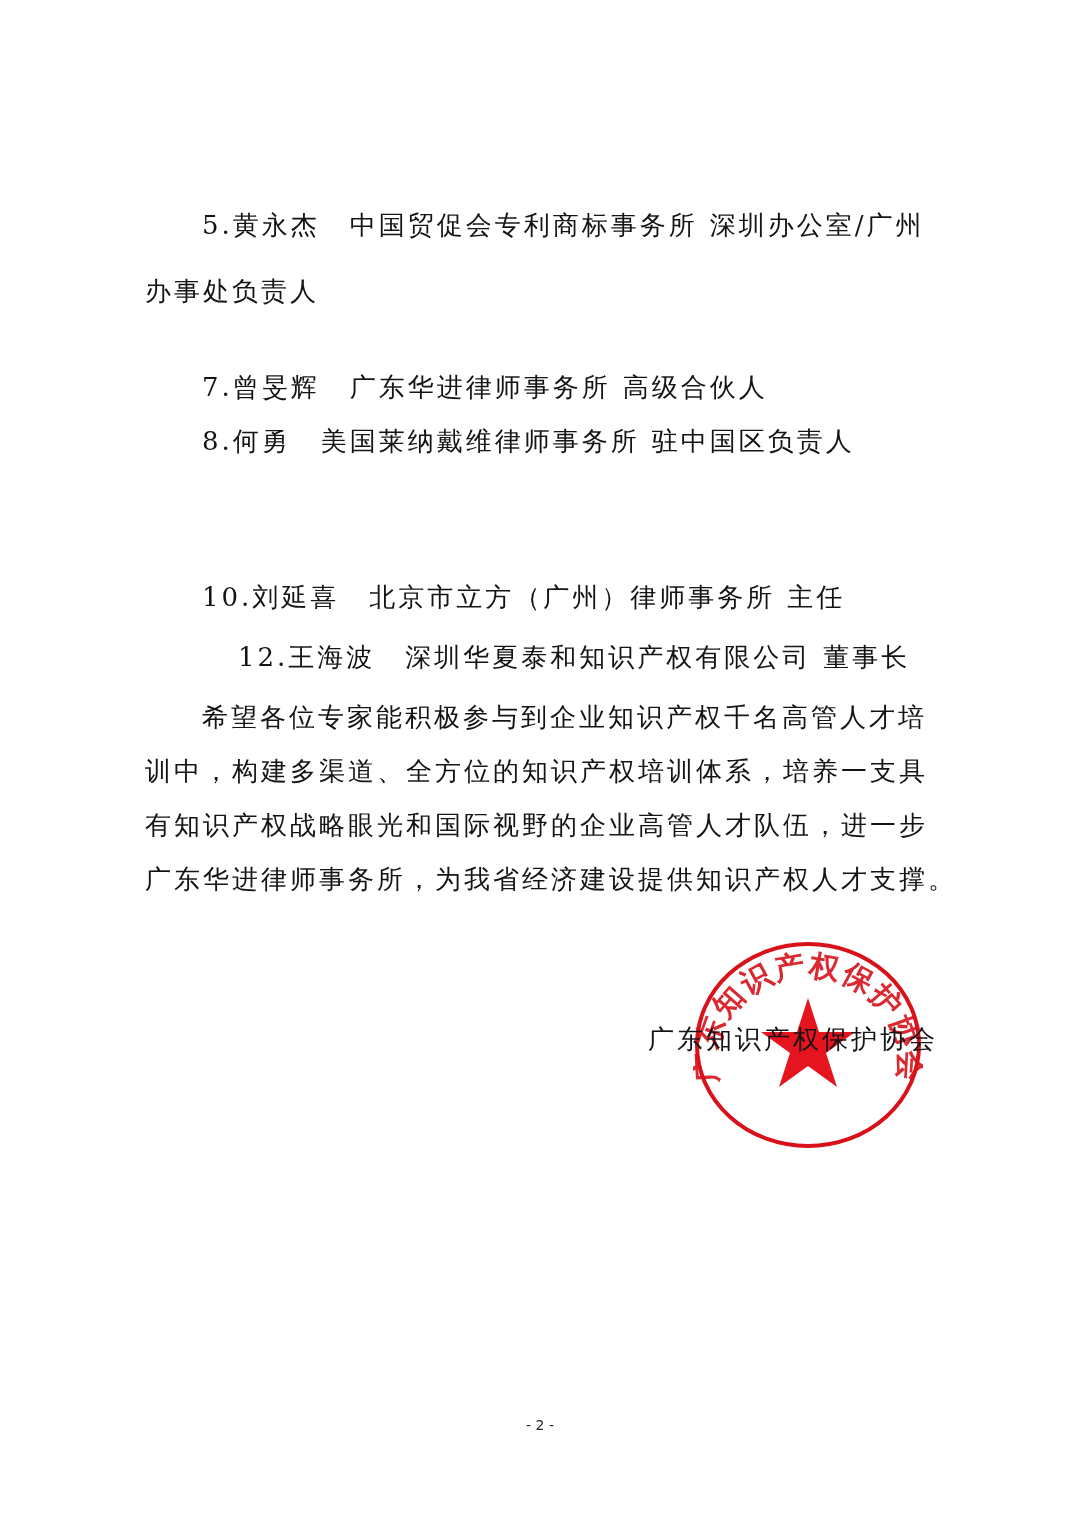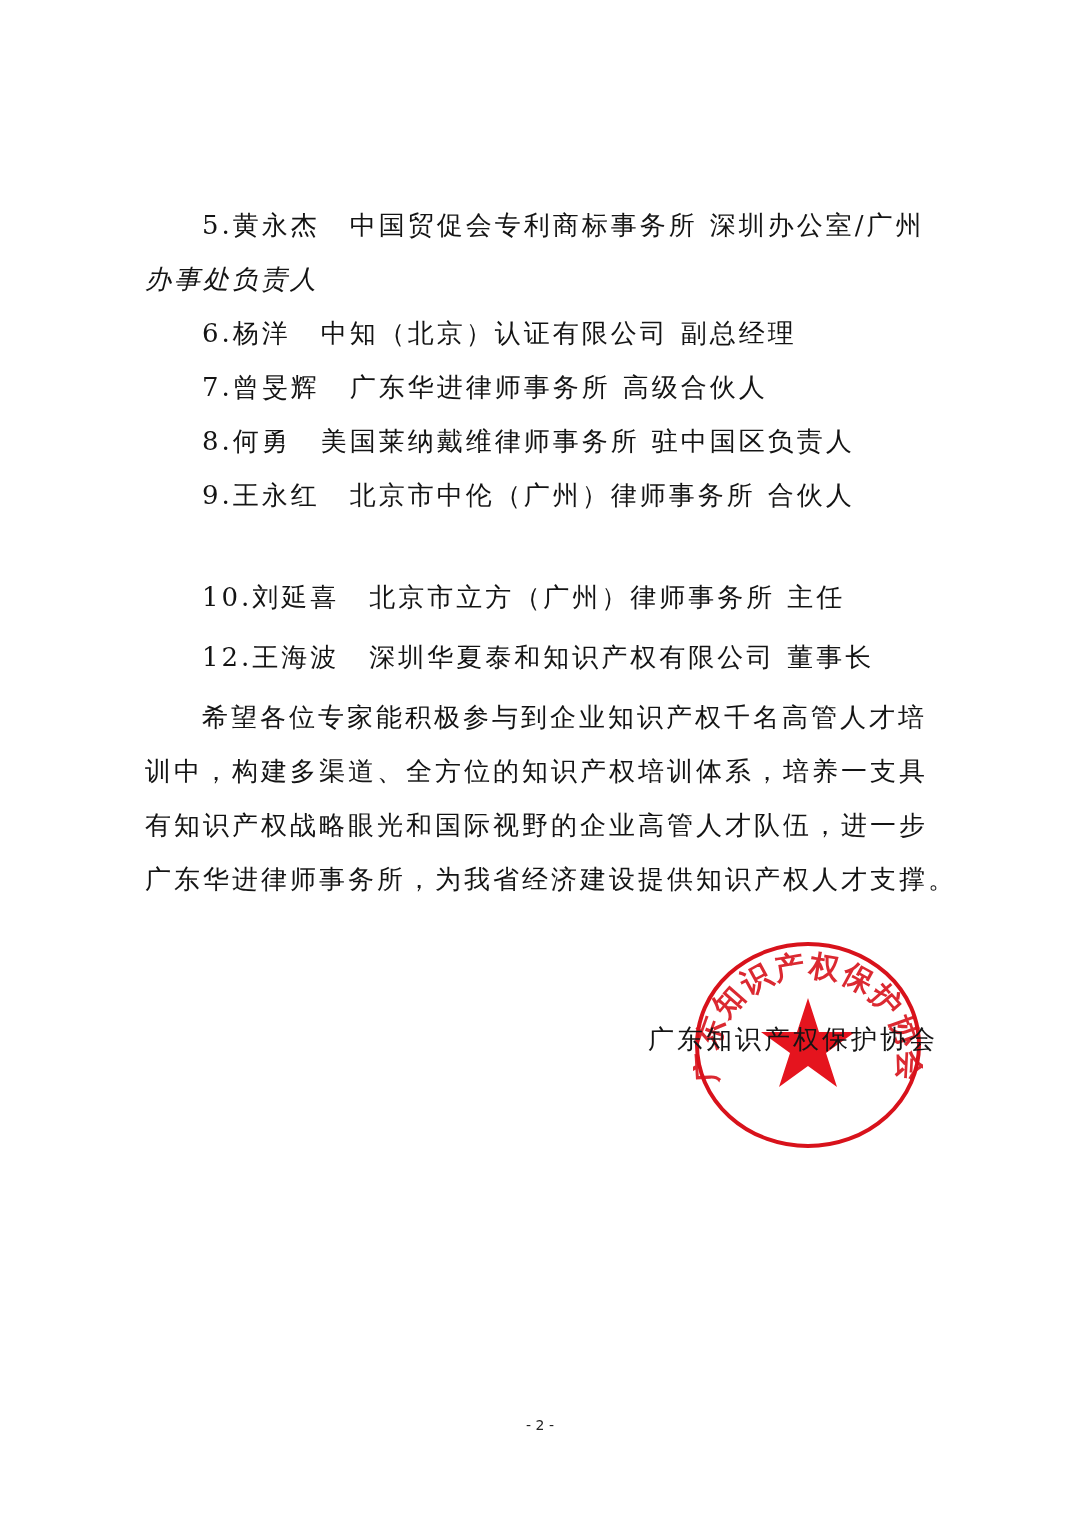--- a/index.html
+++ b/index.html
@@ -18,46 +18,40 @@
              font-family: "DejaVu Sans", "Liberation Sans", sans-serif; font-size: 14px; color: #222; }
 </style>
 </head>
 <body>
 
 <div class="page">
 
   <div class="line indent" style="top:210px;">
     <span>5.</span><span>黄永杰</span><span class="gap"></span><span>中国贸促会专利商标事务所</span><span class="gap-s"></span><span>深圳办公室/广州</span>
   </div>
-  <div class="line" style="top:264px;font-style:italic;">
+  <div class="line" style="top:276px;">
     <span>办事处负责人</span>
   </div>
 
-  <div class="line indent" style="top:318px;">
-    <span>6.</span><span>杨洋</span><span class="gap"></span><span>中知（北京）认证有限公司</span><span class="gap-s"></span><span>副总经理</span>
-  </div>
 
   <div class="line indent" style="top:372px;">
     <span>7.</span><span>曾旻辉</span><span class="gap"></span><span>广东华进律师事务所</span><span class="gap-s"></span><span>高级合伙人</span>
   </div>
 
   <div class="line indent" style="top:426px;">
     <span>8.</span><span>何勇</span><span class="gap"></span><span>美国莱纳戴维律师事务所</span><span class="gap-s"></span><span>驻中国区负责人</span>
   </div>
 
-  <div class="line indent" style="top:480px;">
-    <span>9.</span><span>王永红</span><span class="gap"></span><span>北京市中伦（广州）律师事务所</span><span class="gap-s"></span><span>合伙人</span>
-  </div>
 
   <div class="line indent" style="top:534px;margin-top:48px;">
     <span>10.</span><span>刘延喜</span><span class="gap"></span><span>北京市立方（广州）律师事务所</span><span class="gap-s"></span><span>主任</span>
   </div>
 
 
-  <div class="line indent" style="top:642px;">
+  <div class="line indent" style="top:642px;margin-left:36px;">
     <span>12.</span><span>王海波</span><span class="gap"></span><span>深圳华夏泰和知识产权有限公司</span><span class="gap-s"></span><span>董事长</span>
   </div>
 
   <div class="line indent" style="top:702px;">希望各位专家能积极参与到企业知识产权千名高管人才培</div>
   <div class="line" style="top:756px;">训中，构建多渠道、全方位的知识产权培训体系，培养一支具</div>
   <div class="line" style="top:810px;">有知识产权战略眼光和国际视野的企业高管人才队伍，进一步</div>
   <div class="line" style="top:864px;">广东华进律师事务所，为我省经济建设提供知识产权人才支撑。</div>
 
   <svg class="seal" viewBox="0 0 230 210">
     <defs>

